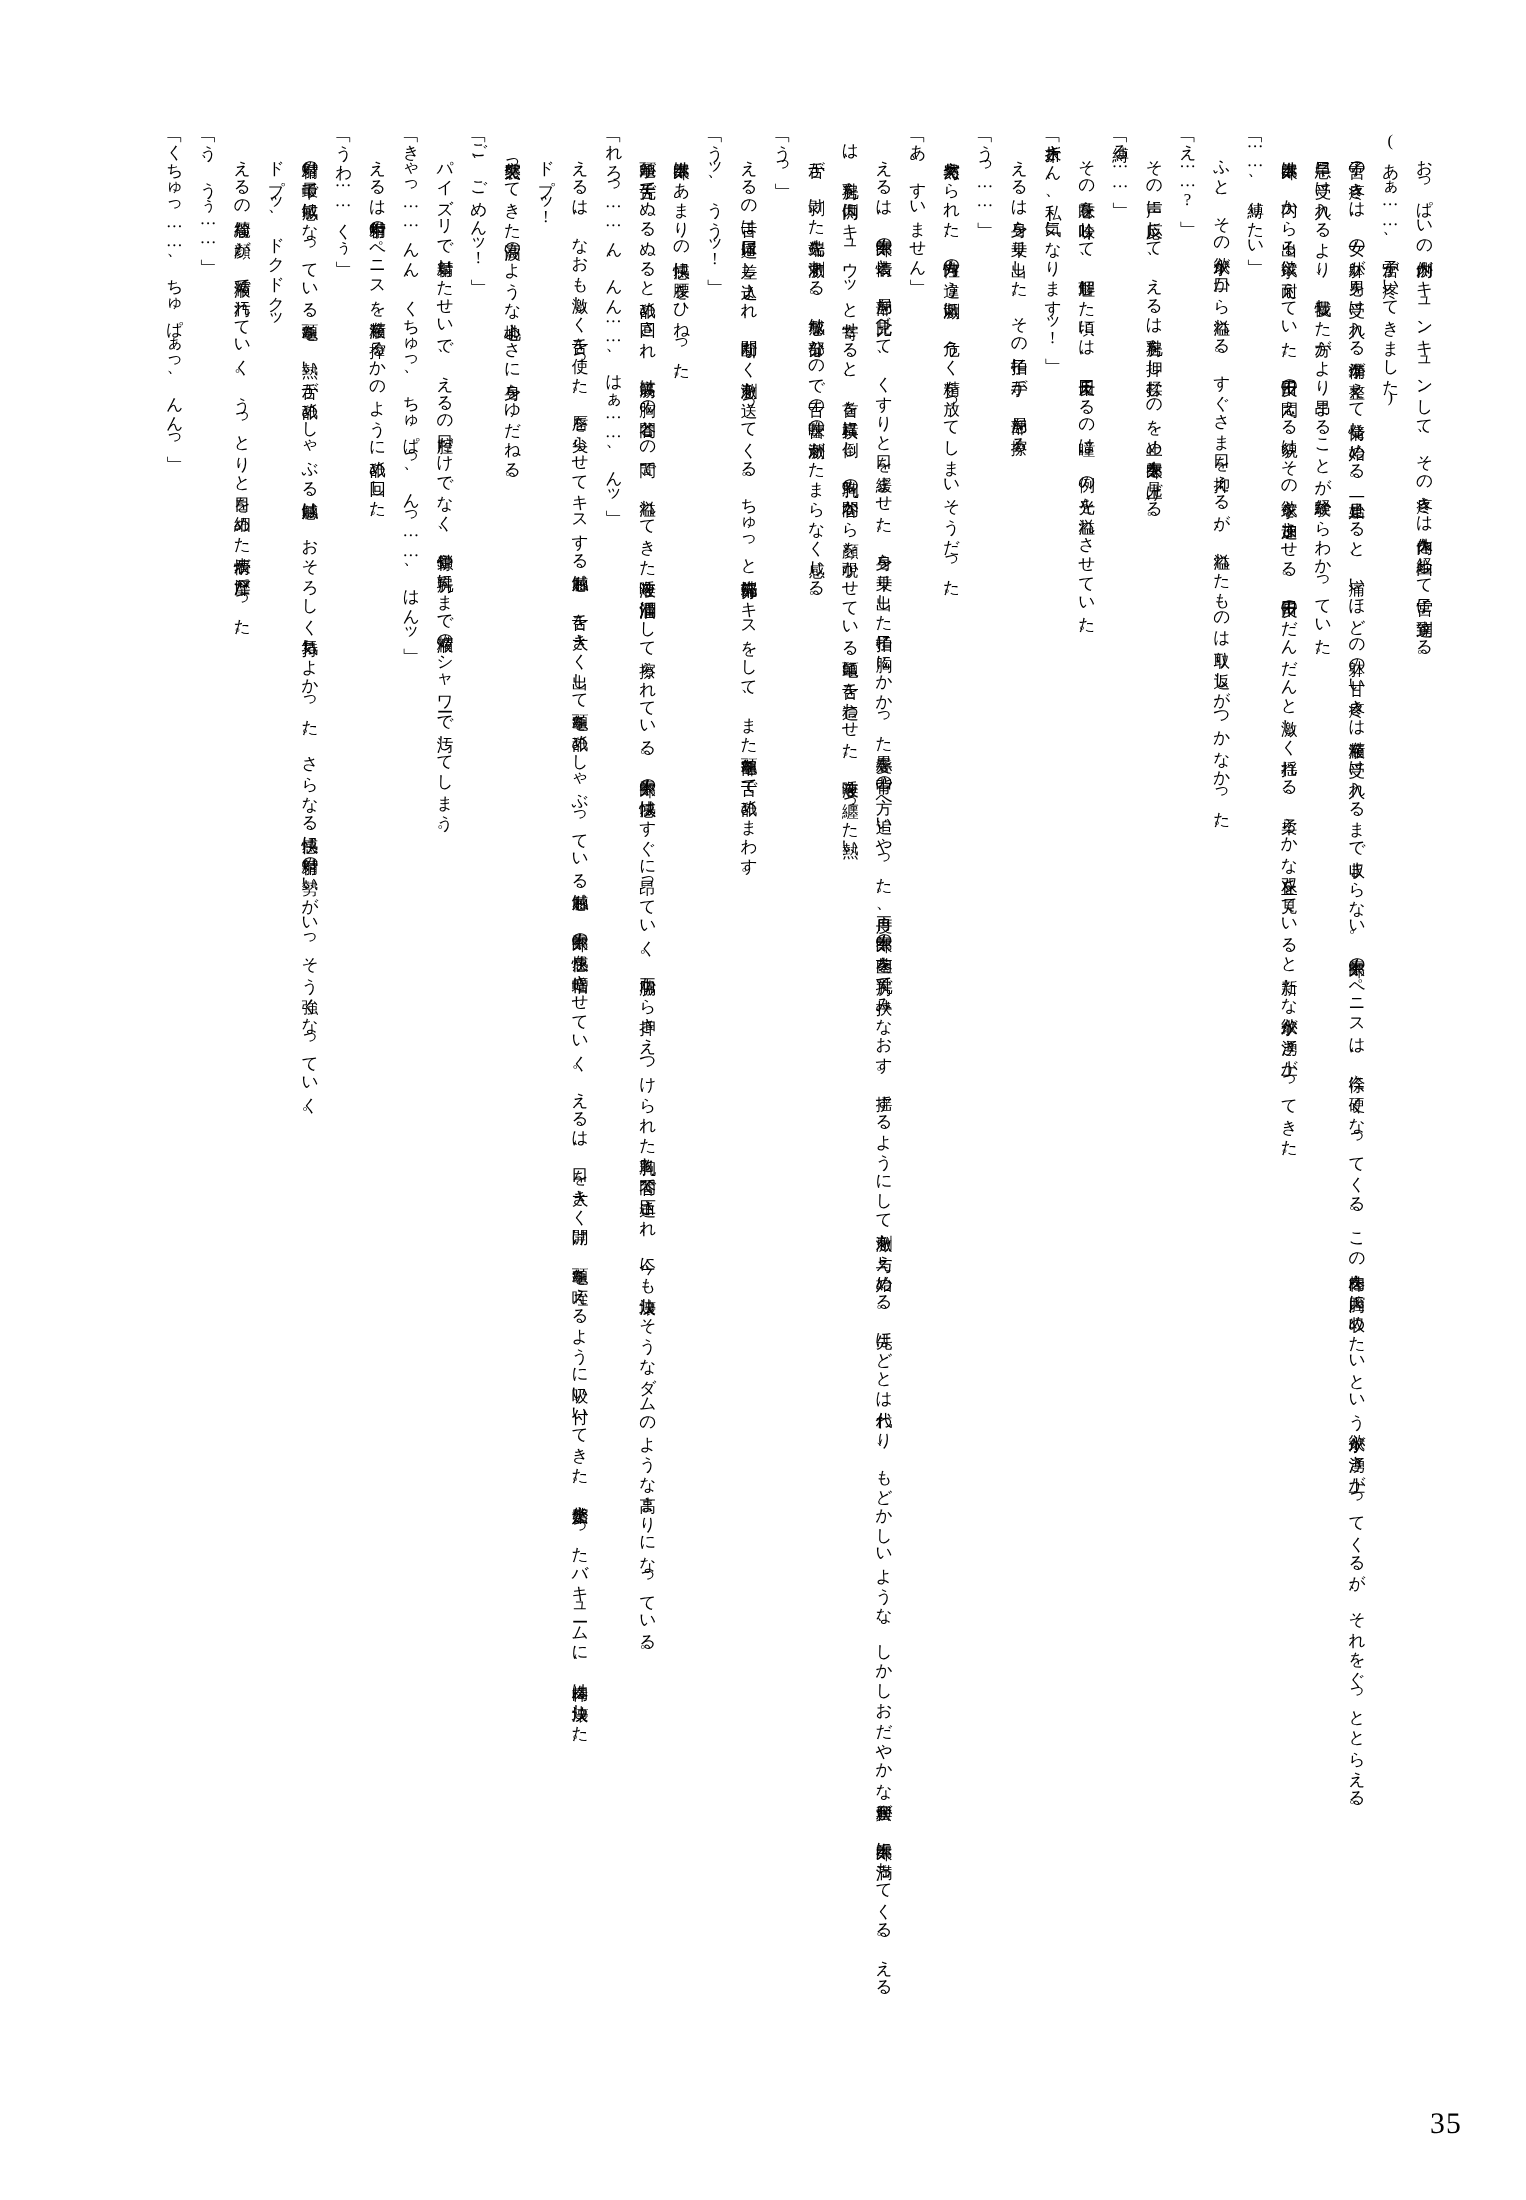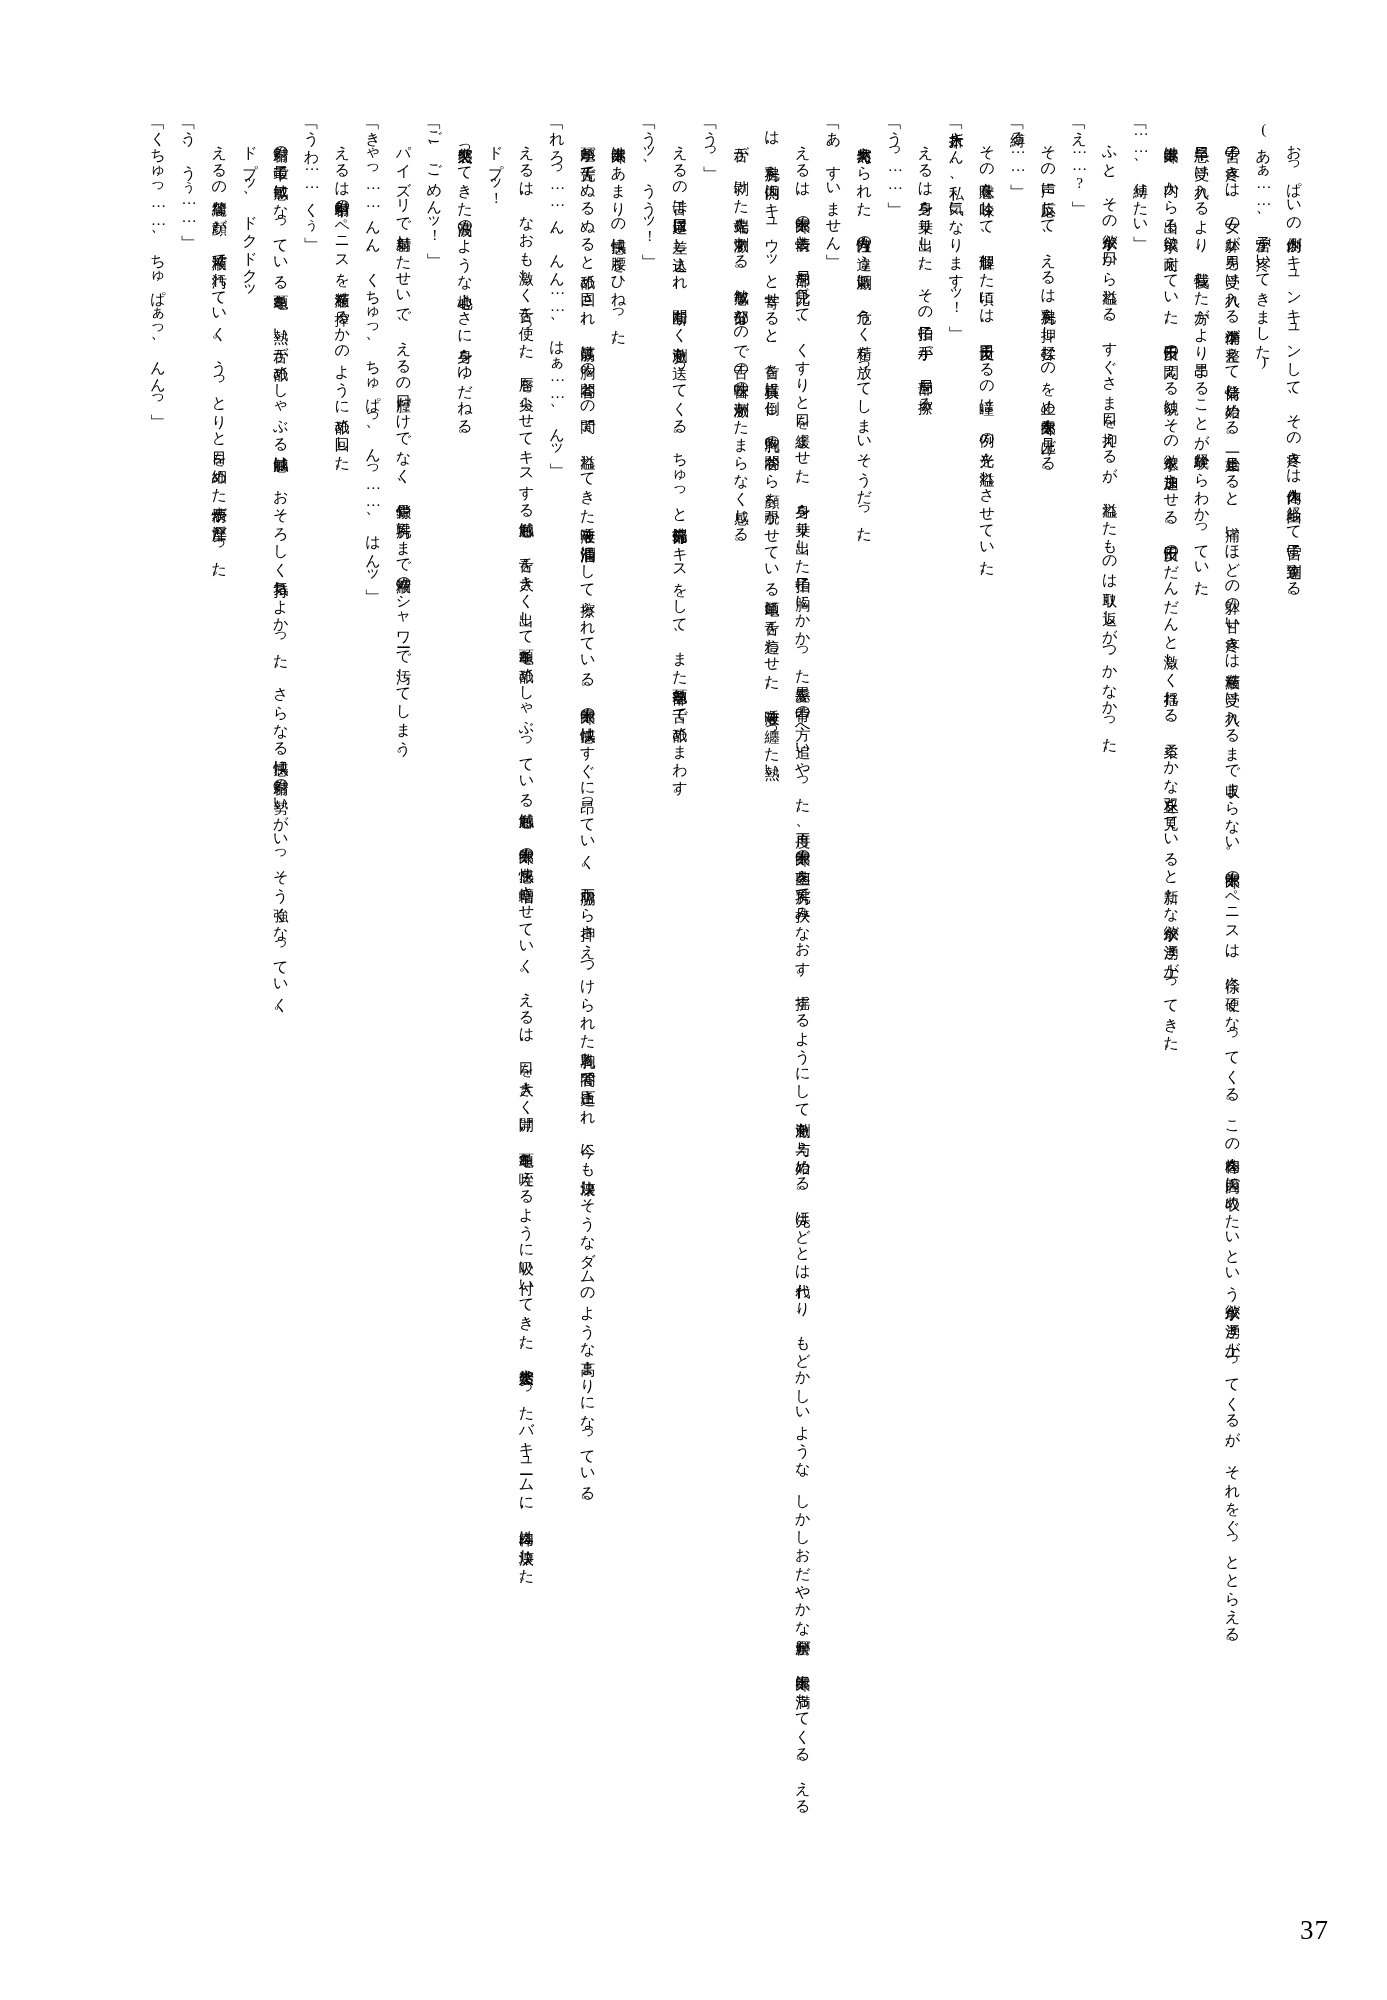--- a/index.html
+++ b/index.html
@@ -100,16 +100,16 @@
       <p class="para noindent">「きゃっ……んん、くちゅっ、ちゅぱっ、んっ……、はんッ」</p>
       <p class="para">えるは射精中のペニスを精液を搾るかのように舐め回した。</p>
       <p class="para noindent">「うわ……くぅ」</p>
       <p class="para">射精の最中で敏感になっている亀頭を、熱い舌が舐めしゃぶる感触は、おそろしく気持ちよかった。さらなる快感に射精の勢いがいっそう強くなっていく。</p>
       <p class="para">ドプッ、ドクドクッ</p>
       <p class="para">えるの綺麗な顔が、精液で汚れていく。うっとりと目を細めた表情が淫靡だった。</p>
       <p class="para noindent">「う、うぅ……」</p>
       <p class="para noindent">「くちゅっ……、ちゅぱぁっ、んんっ」</p>
     </div>
 
-  <div class="page-number">37</div>
+  <div class="page-number">35</div>
 
   <div class="paper-edge"></div>
 </div>
 
 </body></html>

